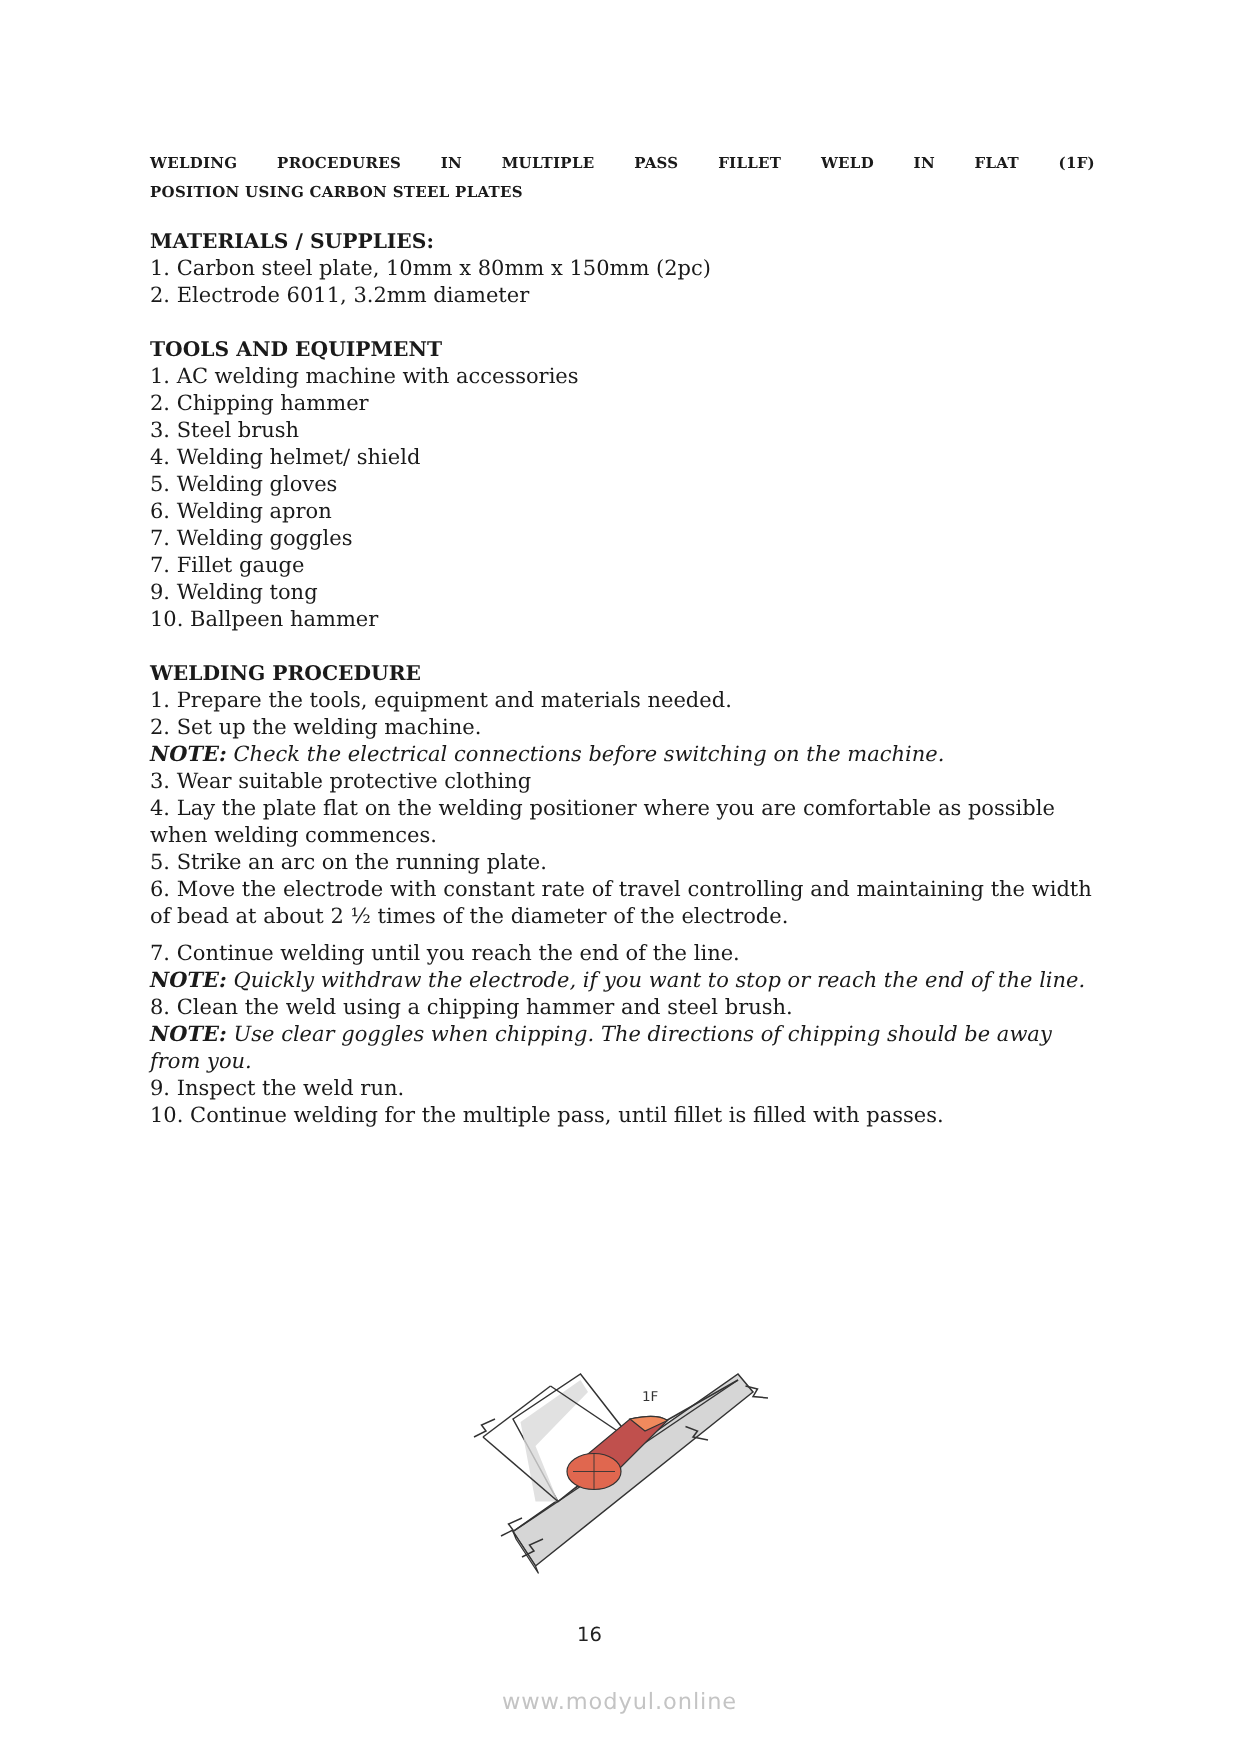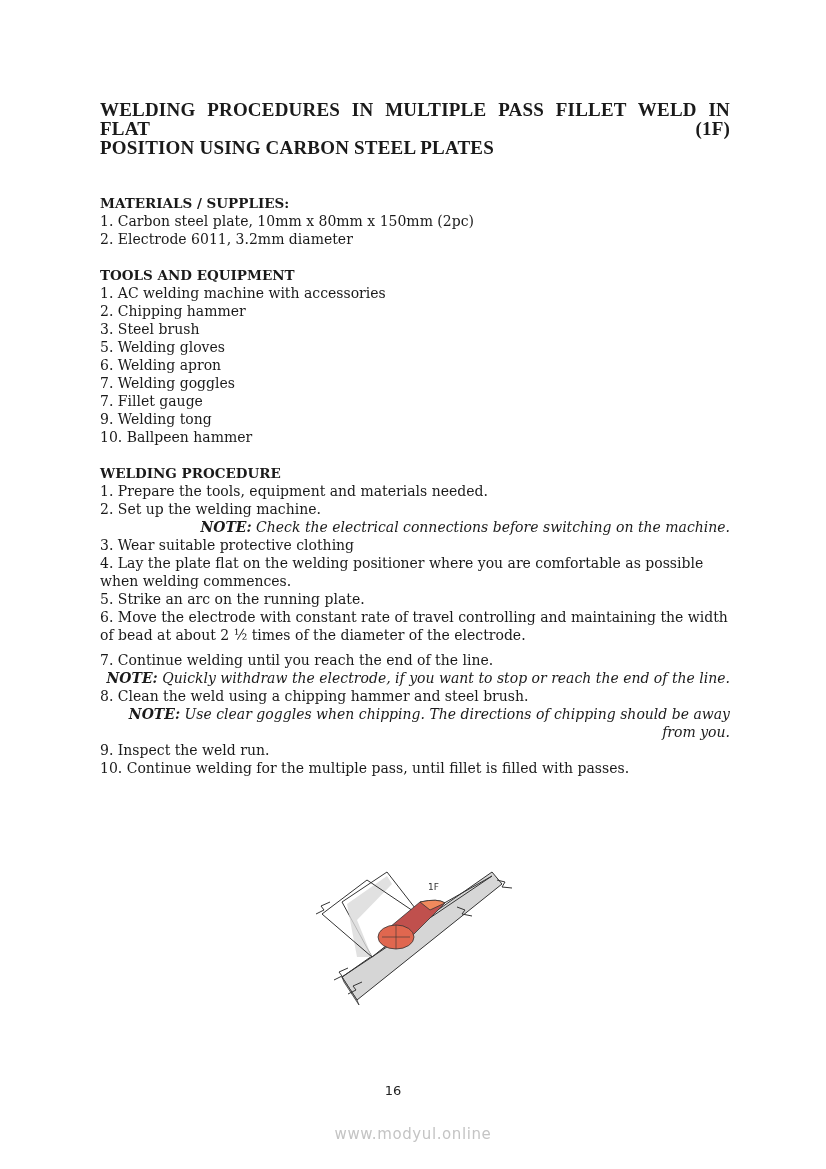--- a/index.html
+++ b/index.html
@@ -1,55 +1,56 @@
 <!DOCTYPE html>
 <html><head>
 <meta charset="utf-8">
 <style>
   html, body { margin: 0; padding: 0; background: #ffffff; }
   body { width: 826px; height: 1169px; position: relative; overflow: hidden;
          font-family: "DejaVu Serif", "Liberation Serif", serif; color: #1a1a1a; }
   .page { position: absolute; left: 100px; top: 100px; width: 630px; }
-  .title { font-weight: bold; font-size: 19px; line-height: 19px; text-align: justify;
-           letter-spacing: 0.2px; margin: 0; font-family: Liberation Serif, serif; }
+  .title { font-weight: bold; font-size: 10px; line-height: 19px; text-align: justify;
+           letter-spacing: 0.2px; margin: 0; }
   .title .l1 { display: block; text-align: justify; text-align-last: justify; }
   .title .l2 { display: block; }
   .section { margin-top: 18px; }
   .heading { font-weight: bold; font-size: 13.5px; line-height: 18px; margin: 0; }
   .line { font-size: 14px; line-height: 18px; margin: 0; white-space: normal; }
-  .note { font-size: 14px; line-height: 18px; margin: 0; font-style: italic; text-align: right; }
+  .note { font-size: 14px; line-height: 18px; margin: 0; font-style: italic; }
   .note b { font-weight: bold; }
   .gap { height: 7px; }
-  .figure { position: absolute; left: 312px; top: 862px; width: 210px; height: 145px; }
+  .figure { position: absolute; left: 312px; top: 906px; width: 210px; height: 145px; }
   .pagenum { position: absolute; left: 0; width: 786px; top: 1083px; text-align: center;
              font-family: "DejaVu Sans", "Liberation Sans", sans-serif; font-size: 13px; color: #222; }
   .watermark { position: absolute; left: 0; width: 826px; top: 1125px; text-align: center;
                font-family: "DejaVu Sans", "Liberation Sans", sans-serif; font-size: 15px;
                color: #c4c4c4; letter-spacing: 0.6px; }
 </style>
 </head>
 <body>
 
 <div class="page">
   <p class="title">
     <span class="l1">WELDING PROCEDURES IN MULTIPLE PASS FILLET WELD IN FLAT (1F)</span>
     <span class="l2">POSITION USING CARBON STEEL PLATES</span>
   </p>
 
-  <div class="section" style="margin-top:37px">
+  <div class="section" style="margin-top:14px">
     <p class="heading">MATERIALS / SUPPLIES:</p>
     <p class="line">1. Carbon steel plate, 10mm x 80mm x 150mm (2pc)</p>
     <p class="line">2. Electrode 6011, 3.2mm diameter</p>
   </div>
 
   <div class="section">
     <p class="heading">TOOLS AND EQUIPMENT</p>
     <p class="line">1. AC welding machine with accessories</p>
     <p class="line">2. Chipping hammer</p>
     <p class="line">3. Steel brush</p>
+    <p class="line">4. Welding helmet/ shield</p>
     <p class="line">5. Welding gloves</p>
     <p class="line">6. Welding apron</p>
     <p class="line">7. Welding goggles</p>
     <p class="line">7. Fillet gauge</p>
     <p class="line">9. Welding tong</p>
     <p class="line">10. Ballpeen hammer</p>
   </div>
 
   <div class="section">
     <p class="heading">WELDING PROCEDURE</p>

